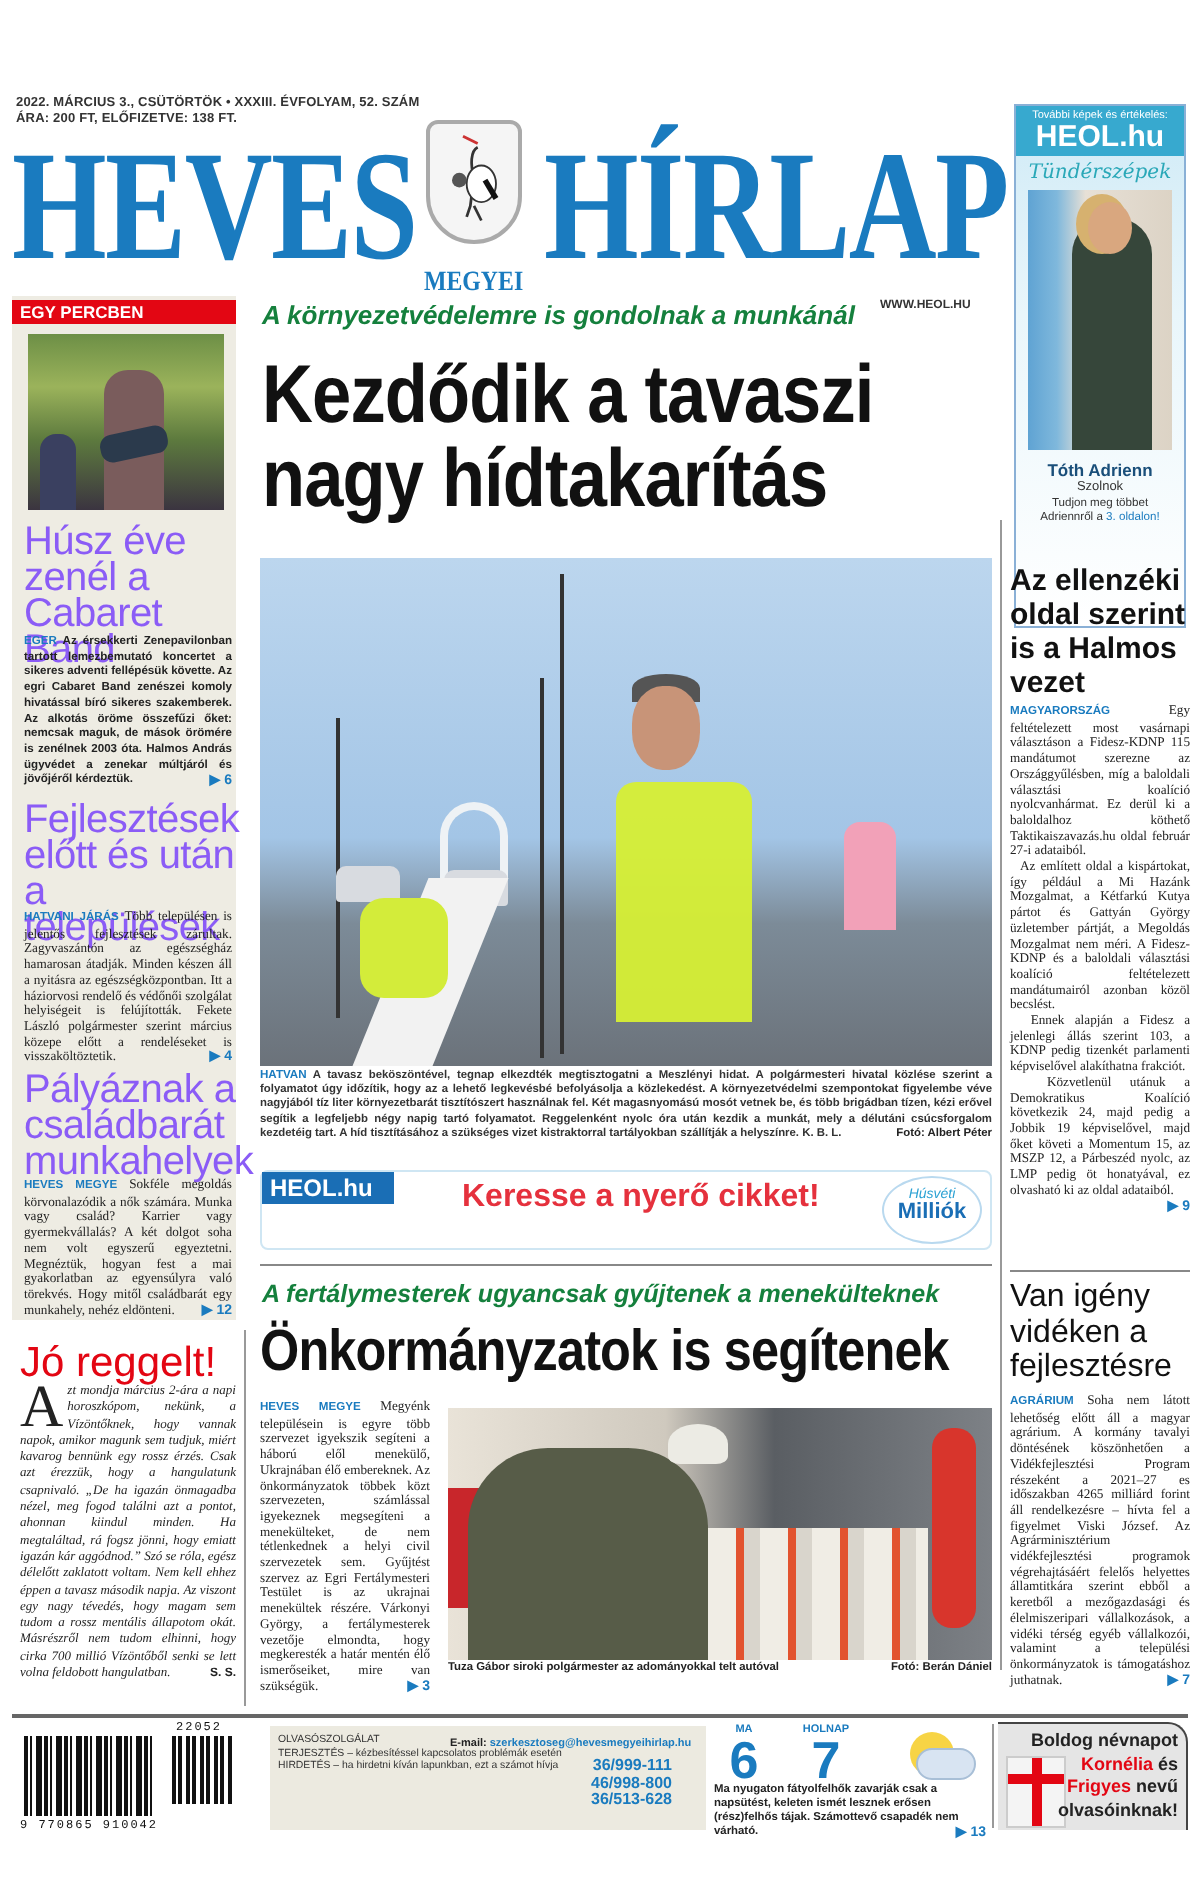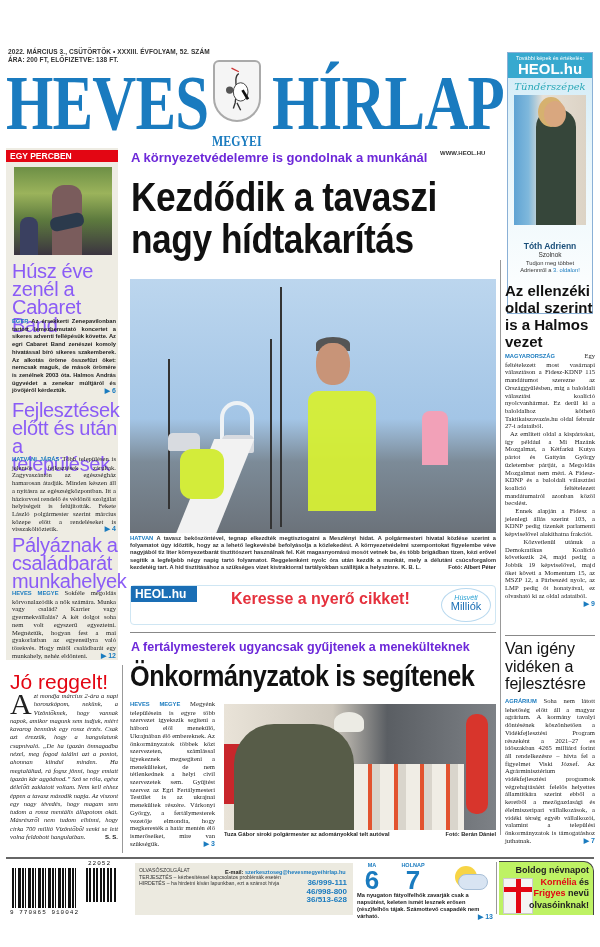--- a/index.html
+++ b/index.html
@@ -16,21 +16,21 @@
   .www { left: 440px; top: 150px; font-size: 6px; font-weight: bold; color: #333; }
 
   
   .promo { left: 507px; top: 52px; width: 86px; height: 262px; border: 1px solid #8ab0d6; background: linear-gradient(#cfeaf6, #e9f6fb 40%, #fff); }
   .promo-top { font-size: 5.5px; color: #fff; background: #37a9cf; text-align: center; padding: 2px 0 0; }
   .promo-heol { background: #37a9cf; color: #fff; font-weight: bold; font-size: 15px; text-align: center; line-height: 15px; padding-bottom: 2px; }
   .promo-script { font-family: "DejaVu Serif", serif; font-style: italic; color: #2aa8b8; font-size: 10px; text-align: center; margin: 3px 0; }
   .promo-photo { margin: 0 6px; height: 130px; background: linear-gradient(90deg, #5fa3d3 0%, #7fb8dc 20%, #e7e0d6 40%, #dcd3c5 100%); position: relative; overflow: hidden; }
   .promo-photo .fig { position: absolute; left: 22px; top: 14px; width: 40px; height: 120px; background: #36463a; border-radius: 18px 18px 4px 4px; }
   .promo-photo .head { position: absolute; left: 30px; top: 6px; width: 22px; height: 26px; background: #d9a77f; border-radius: 50%; box-shadow: -4px -2px 0 2px #d6b16f; }
-  .promo-name { text-align: center; font-weight: bold; font-size: 8.5px; color: #1a4f7a; margin-top: 16px; }
+  .promo-name { text-align: center; font-weight: bold; font-size: 8.5px; color: #1a4f7a; margin-top: 5px; }
   .promo-city { text-align: center; font-size: 6.5px; color: #333; }
   .promo-more { text-align: center; font-size: 5.8px; color: #333; margin-top: 2px; line-height: 7px; }
   .promo-more span { color: #1a7bbf; }
 
   
   .leftcol { left: 6px; top: 148px; width: 112px; height: 512px; background: #eeece3; }
   .kicker-red { left: 6px; top: 150px; width: 112px; height: 12px; background: #e30613; color: #fff; font-weight: bold; font-size: 8.5px; padding-left: 4px; line-height: 12px; }
   .band-photo { left: 14px; top: 167px; width: 98px; height: 88px; background: linear-gradient(180deg, #6d8f46 0%, #9bb35b 30%, #5d7a3e 60%, #3b3440 100%); overflow: hidden; }
   .band-photo .p1 { position: absolute; left: 38px; top: 18px; width: 30px; height: 70px; background: #7a5c5c; border-radius: 12px 12px 0 0; }
   .band-photo .g { position: absolute; left: 36px; top: 48px; width: 34px; height: 14px; background: #2b3a4c; border-radius: 6px; transform: rotate(-12deg); }
@@ -41,21 +41,21 @@
   .kick { color: #1a7bbf; font-weight: bold; font-family: "Liberation Sans", sans-serif; font-size: 5.8px; }
   .ref { color: #1a7bbf; font-weight: bold; font-family: "Liberation Sans", sans-serif; font-size: 7px; float: right; }
 
   
   .jr-title { left: 10px; top: 670px; font-size: 21px; color: #e30613; }
   .jr-body { left: 10px; top: 692px; width: 108px; font-family: "Liberation Serif", serif; font-style: italic; font-size: 6.5px; line-height: 8.3px; color: #222; text-align: justify; }
   .dropcap { float: left; font-family: "Liberation Serif", serif; font-size: 30px; line-height: 24px; margin-right: 2px; font-style: normal; }
   .vrule { background: #999; width: 1px; }
 
   
-  .dek { font-size: 13px; font-weight: bold; color: #6d28d9; white-space: nowrap; }
+  .dek { font-size: 13px; font-weight: bold; color: #15803d; white-space: nowrap; font-style: italic; }
   .mainhl { left: 131px; top: 176px; font-size: 41px; line-height: 42px; font-weight: bold; color: #111; transform: scaleX(0.86); transform-origin: left top; letter-spacing: -0.5px; white-space: nowrap; }
   .mainphoto { left: 130px; top: 279px; width: 366px; height: 254px; background: linear-gradient(180deg, #bcd6ee 0%, #a3c5e6 55%, #7c8b98 72%, #6b727a 100%); overflow: hidden; }
   .mp-arch { position: absolute; left: 90px; top: 122px; width: 34px; height: 40px; border: 4px solid #eef2f5; border-bottom: none; border-radius: 17px 17px 0 0; }
   .mp-pole { position: absolute; background: #333; width: 2px; }
   .mp-vest { position: absolute; left: 178px; top: 112px; width: 68px; height: 120px; background: #d6ef34; border-radius: 10px 10px 0 0; opacity: 0.95; }
   .mp-face { position: absolute; left: 186px; top: 64px; width: 34px; height: 42px; background: #c89478; border-radius: 45%; }
   .mp-hair { position: absolute; left: 186px; top: 58px; width: 34px; height: 14px; background: #555; border-radius: 50% 50% 0 0; }
   .mp-rail { position: absolute; left: 60px; top: 160px; width: 40px; height: 120px; background: #f2f2f2; transform: skewX(-22deg); }
   .mp-vest2 { position: absolute; left: 50px; top: 170px; width: 44px; height: 50px; background: #d3ec3a; border-radius: 12px; }
   .mp-pink { position: absolute; left: 292px; top: 132px; width: 26px; height: 54px; background: #f2a1b8; border-radius: 8px 8px 0 0; }
@@ -64,21 +64,21 @@
   .photo-credit { font-weight: bold; color: #222; float: right; }
 
   
   .banner { left: 130px; top: 585px; width: 366px; height: 40px; border: 1px solid #cfe6f3; border-radius: 4px; background: #fff; }
   .b-heol { position: absolute; left: 0; top: 0; width: 66px; height: 16px; background: #1a6eb5; color: #fff; font-weight: bold; font-size: 12px; padding-left: 4px; line-height: 16px; }
   .b-l1 { position: absolute; left: 100px; top: 4px; font-size: 16px; font-weight: bold; color: #e5313d; }
   .b-l2 { position: absolute; left: 68px; top: 20px; font-size: 12px; font-weight: bold; color: #e5313d; white-space: nowrap; }
   .b-pill { background: #30a6d6; color: #fff; padding: 0 4px; border-radius: 2px; }
   .b-logo { position: absolute; right: 4px; top: 2px; width: 50px; height: 34px; border-radius: 50%; border: 1px solid #b9d9ef; text-align: center; }
   .b-logo .s1 { font-size: 7px; color: #2aa1d3; font-style: italic; display: block; margin-top: 5px; }
-  .b-logo .s2 { font-size: 11px; color: #1a6eb5; font-weight: normal; display: block; line-height: 11px; }
+  .b-logo .s2 { font-size: 11px; color: #1a6eb5; font-weight: bold; display: block; line-height: 11px; }
 
   .hrule { background: #888; height: 1px; }
 
   
   .hl2 { left: 130px; top: 660px; font-size: 29px; font-weight: bold; color: #111; white-space: nowrap; transform: scaleX(0.87); transform-origin: left top; letter-spacing: -0.5px; }
   .s2-body { left: 130px; top: 700px; width: 85px; }
   .s2photo { left: 224px; top: 704px; width: 272px; height: 126px; background: linear-gradient(90deg, #e9e3d8 0%, #cfc9be 40%, #5a5e63 60%, #7d8186 100%); overflow: hidden; }
   .s2-man { position: absolute; left: 10px; top: 20px; width: 120px; height: 110px; background: #575c48; border-radius: 40px 40px 0 0; }
   .s2-cap { position: absolute; left: 110px; top: 8px; width: 30px; height: 20px; background: #ecebe4; border-radius: 50% 50% 20% 20%; }
   .s2-boxes { position: absolute; left: 130px; top: 60px; width: 110px; height: 66px; background: repeating-linear-gradient(90deg, #f0ede5 0 14px, #e2532f 14px 18px, #d9d5cc 18px 26px); }
@@ -93,27 +93,27 @@
 
   
   .barcode { left: 12px; top: 868px; width: 66px; height: 40px; background: repeating-linear-gradient(90deg, #111 0 2px, #fff 2px 3px, #111 3px 4px, #fff 4px 6px, #111 6px 9px, #fff 9px 10px); }
   .barcode2 { left: 86px; top: 868px; width: 30px; height: 34px; background: repeating-linear-gradient(90deg, #111 0 2px, #fff 2px 3px, #111 3px 5px, #fff 5px 7px); }
   .bc-num { font-family: "Liberation Mono", monospace; font-size: 6px; color: #111; letter-spacing: 1px; }
   .szerk { left: 135px; top: 863px; width: 218px; height: 52px; background: #eceae0; padding: 4px 4px; }
   .szerk-title { font-size: 10px; color: #222; }
   .szerk-mail { position: absolute; left: 90px; top: 6px; font-size: 5.5px; font-weight: bold; color: #222; white-space: nowrap; }
   .szerk-mail span { color: #1a7bbf; }
   .szerk-line { font-size: 5.2px; color: #333; line-height: 6.5px; white-space: nowrap; }
-  .szerk-phones { position: absolute; right: 6px; top: 16px; text-align: right; font-size: 8px; font-weight: bold; color: #1a7bbf; line-height: 8.6px; }
+  .szerk-phones { position: absolute; right: 17px; top: 16px; text-align: right; font-size: 8px; font-weight: bold; color: #1a7bbf; line-height: 8.6px; }
   .wx-label { font-size: 5.5px; font-weight: bold; color: #1a7bbf; }
   .wx-temp { font-size: 26px; font-weight: bold; color: #1a7bbf; line-height: 24px; }
   .wx-text { left: 357px; top: 892px; width: 136px; font-size: 5.7px; font-weight: bold; color: #222; line-height: 7px; }
   .sun { left: 455px; top: 866px; width: 22px; height: 22px; border-radius: 50%; background: #f7d445; }
   .cloud { left: 458px; top: 874px; width: 30px; height: 16px; border-radius: 10px; background: #d8e4f2; border: 1px solid #a8bfd7; }
-  .nameday { left: 499px; top: 861px; width: 95px; height: 54px; background: #bef264; border: 1.5px solid #444; border-left: none; border-bottom: none; border-radius: 0 10px 0 0; }
+  .nameday { left: 499px; top: 861px; width: 95px; height: 54px; background: #e5e5e5; border: 1.5px solid #444; border-left: none; border-bottom: none; border-radius: 0 10px 0 0; }
   .nd-text { position: absolute; right: 4px; top: 3px; text-align: right; font-size: 9px; font-weight: bold; color: #222; line-height: 11.5px; }
   .nd-red { color: #e30613; }
   .gift { position: absolute; left: 4px; top: 16px; width: 30px; height: 36px; background: #f4f4f4; border: 1px solid #ccc; }
   .gift::before { content: ""; position: absolute; left: 12px; top: 0; width: 5px; height: 100%; background: #e30613; }
   .gift::after { content: ""; position: absolute; left: 0; top: 8px; width: 100%; height: 5px; background: #e30613; }
 </style>
 </head>
 <body>
 
 <div class="abs meta-line" style="top:48px">2022. MÁRCIUS 3., CSÜTÖRTÖK • XXXIII. ÉVFOLYAM, 52. SZÁM</div>

